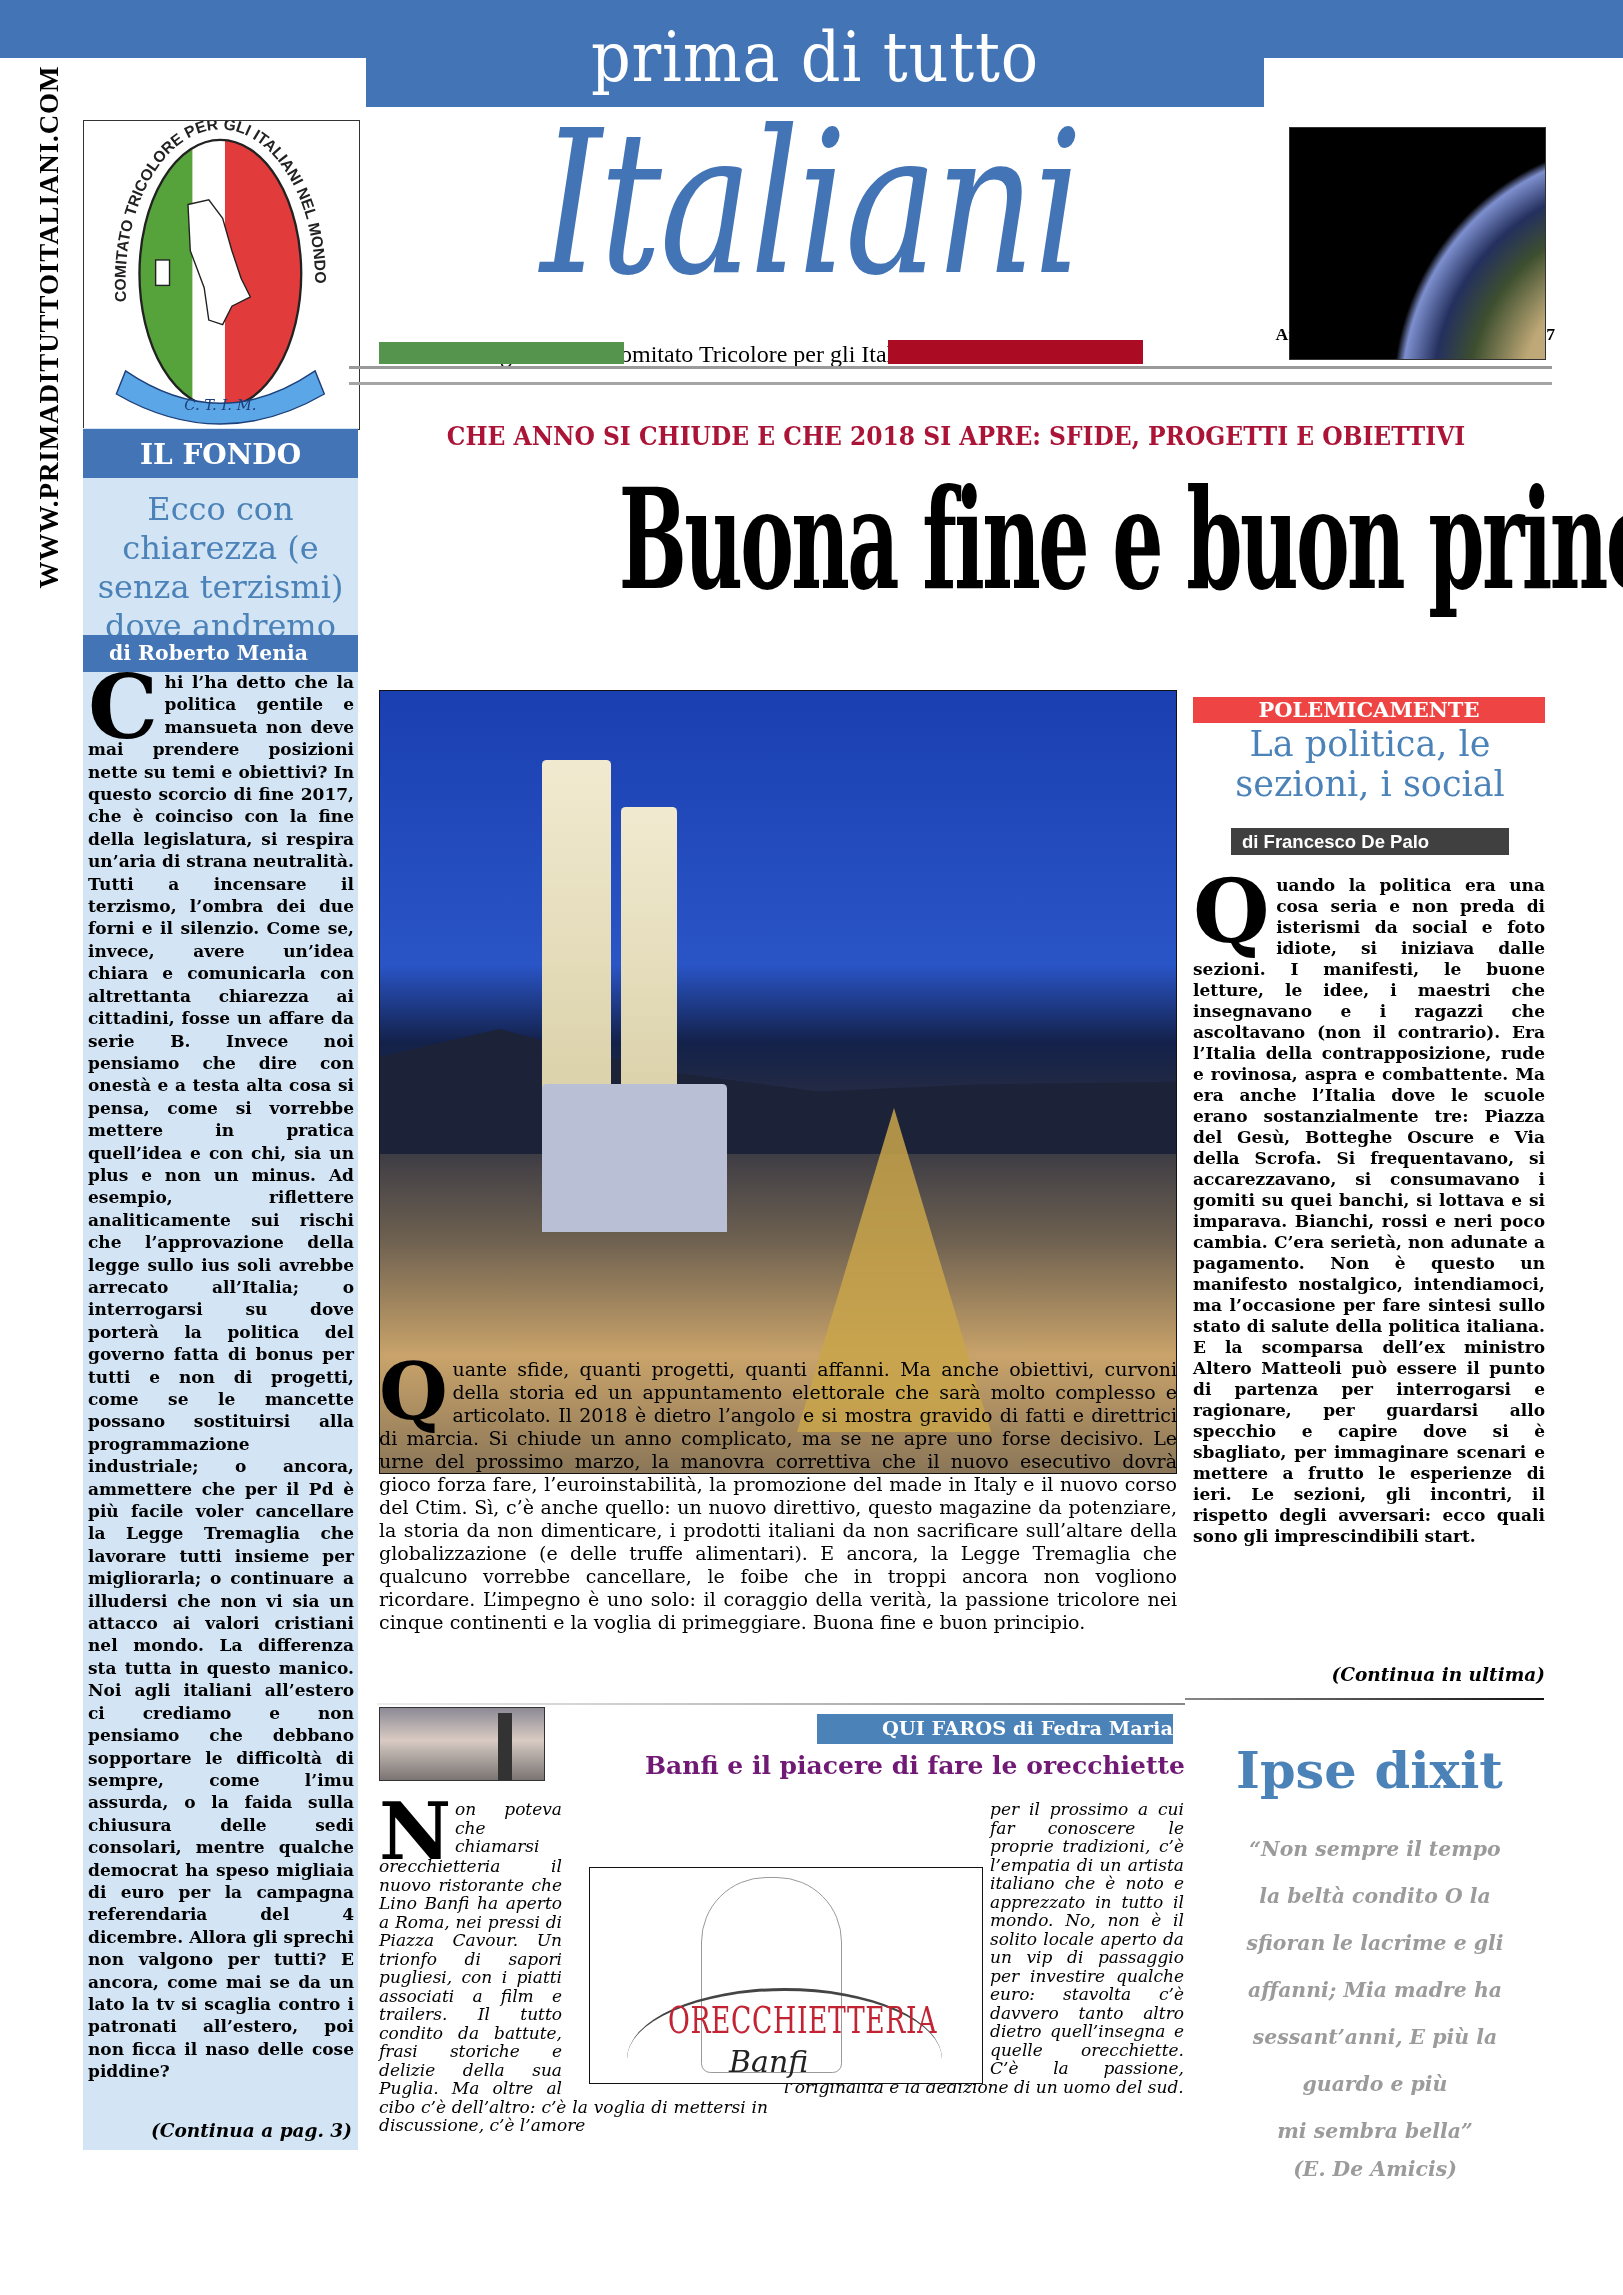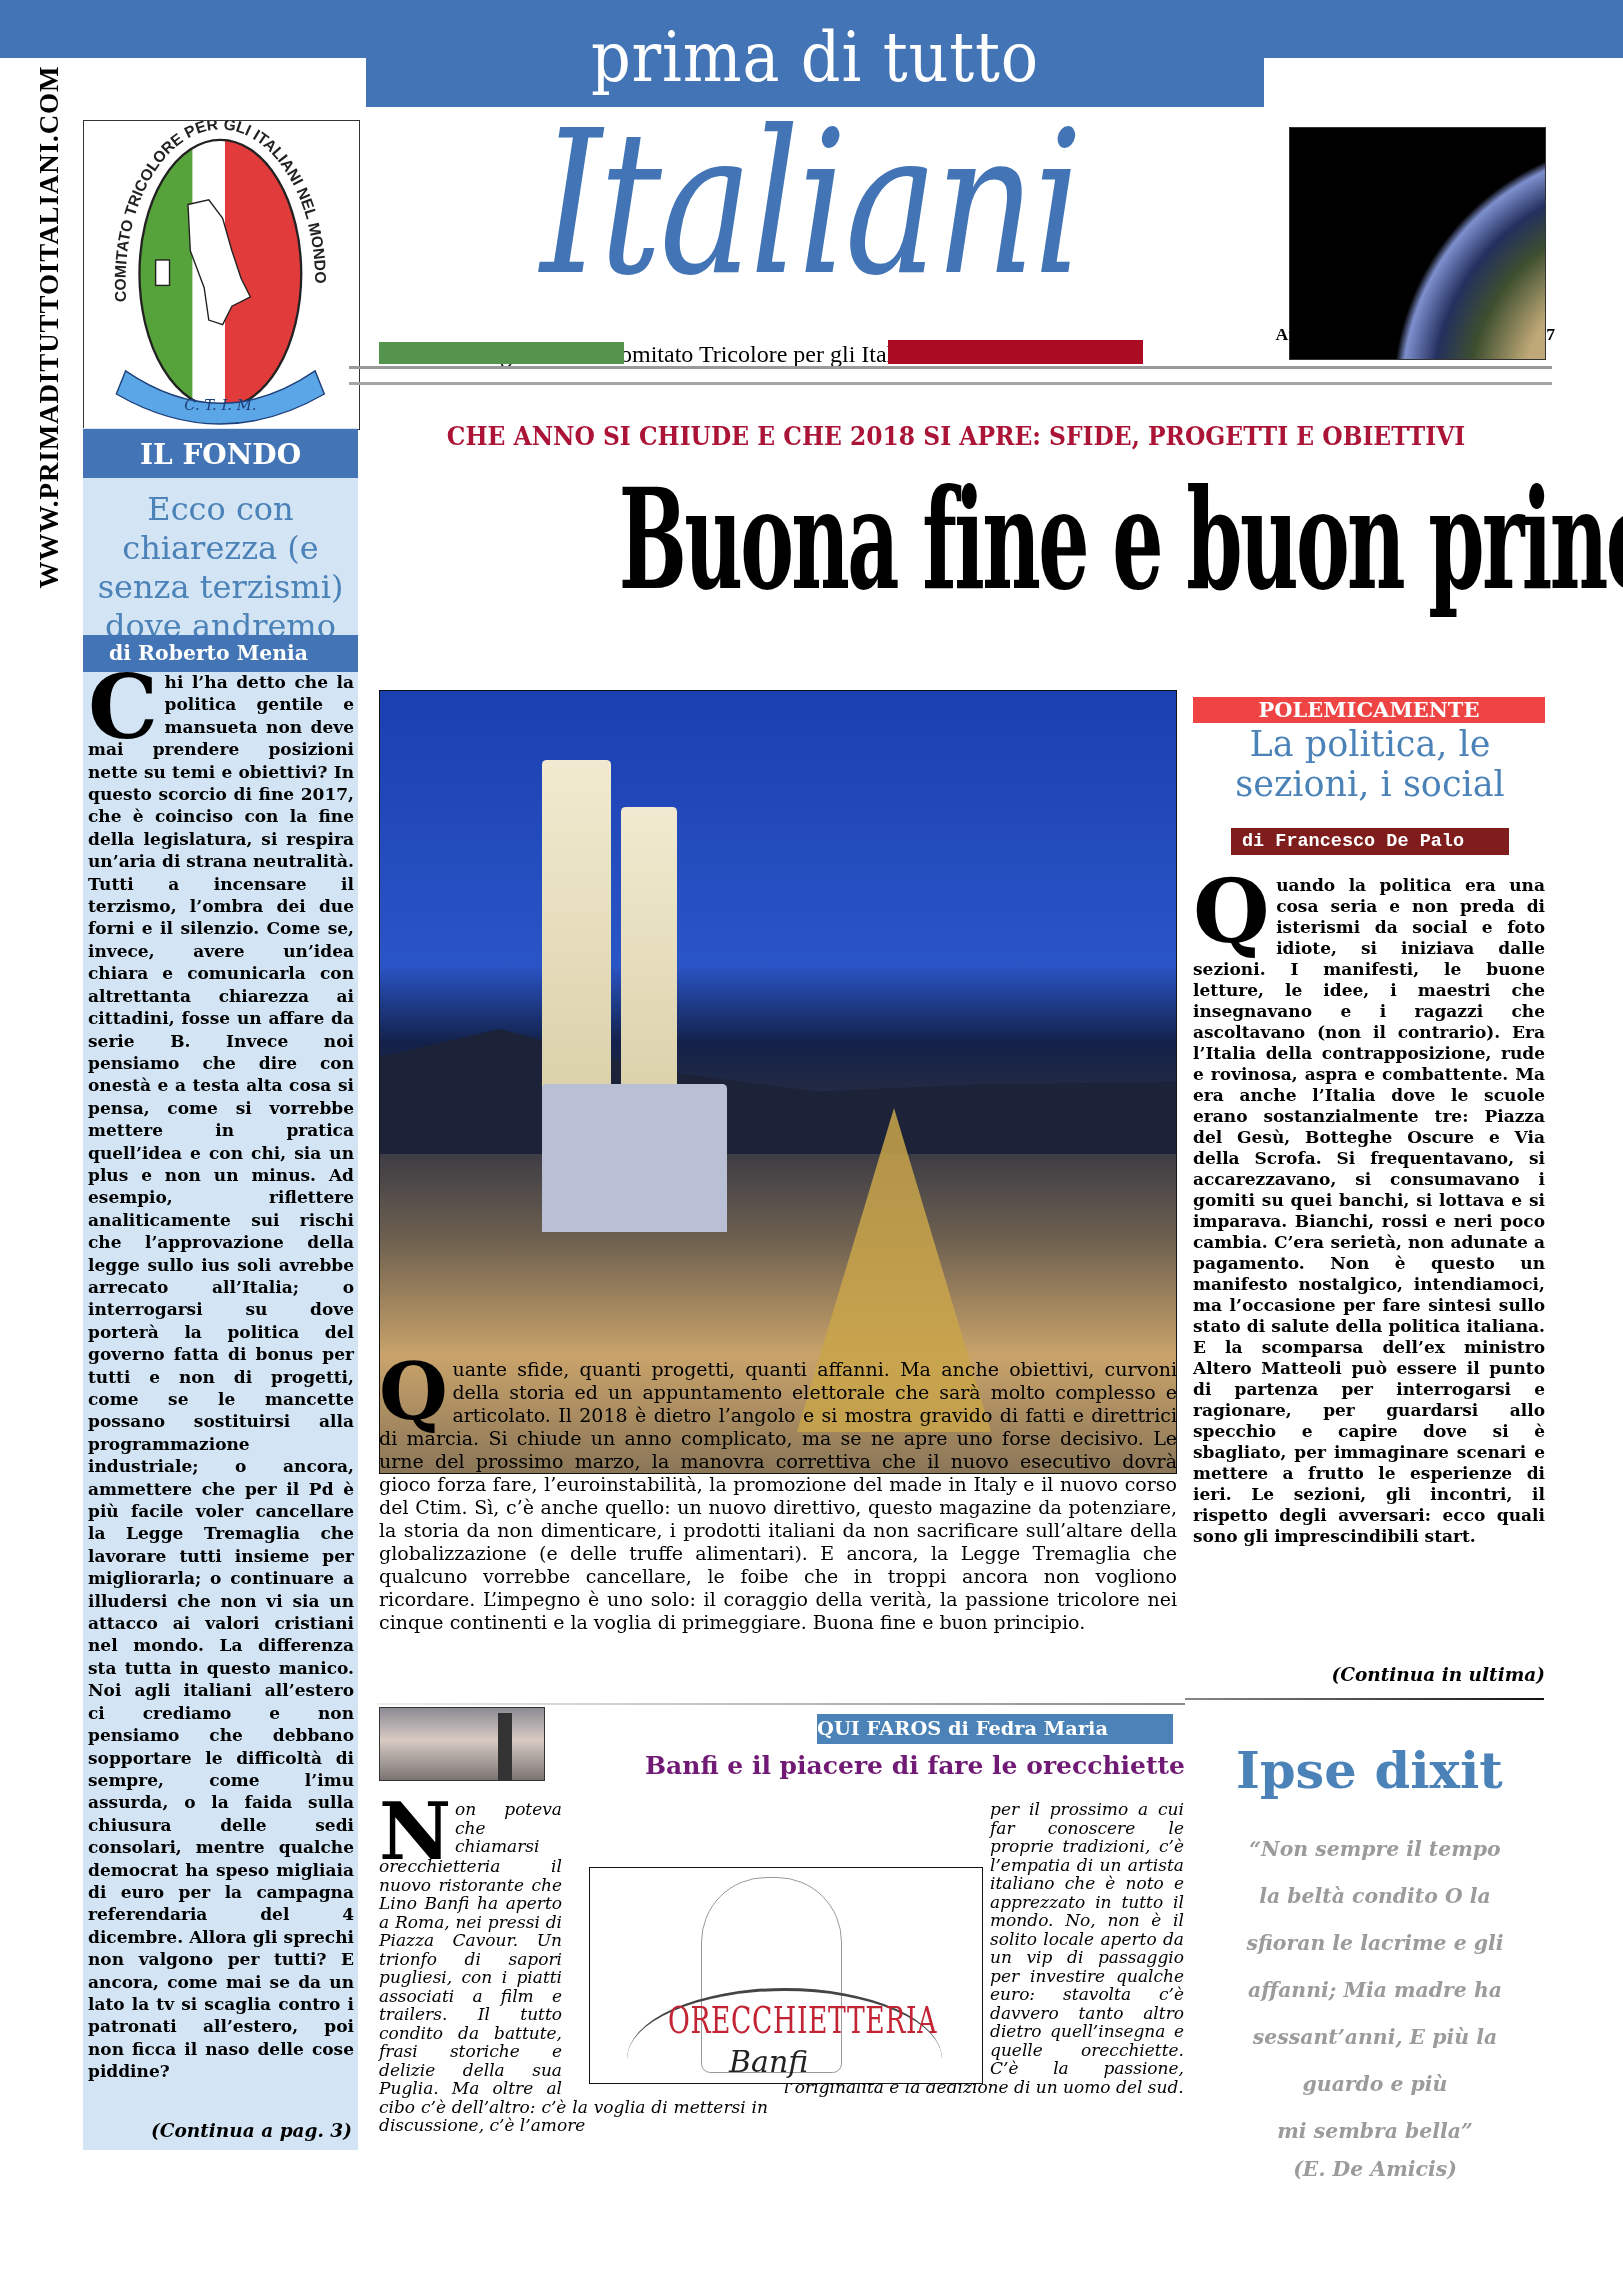--- a/index.html
+++ b/index.html
@@ -53,30 +53,30 @@
   #photo .tree { position:absolute; left:417px; top:417px; width:0; height:0; border-left:97px solid transparent; border-right:97px solid transparent; border-bottom:324px solid #c9a54a; opacity:0.85; }
   #photo .mount { position:absolute; left:0; top:324px; width:796px; height:139px; background:#1c2338; clip-path:polygon(0 30%, 15% 10%, 35% 40%, 55% 55%, 75% 50%, 100% 48%, 100% 100%, 0 100%); }
 
   
   #lead-body { left:379px; top:1358px; width:798px; font-family:"DejaVu Serif", serif; font-size:19px; line-height:23px; text-align:justify; transform:scaleX(1); }
   .dropcap-q { float:left; font-family:"DejaVu Serif", serif; font-weight:bold; font-size:79px; line-height:62px; margin:2.8px 4.6px -4.6px 0; }
 
   
   #pol-label { left:1193px; top:697px; width:352px; height:26px; background:#ef4444; color:#fff; text-align:center; font-family:"DejaVu Serif", serif; font-weight:bold; font-size:21px; line-height:26px; }
   #pol-title { left:1194px; top:724px; width:352px; text-align:center; color:#4b82b8; font-family:"DejaVu Serif", serif; font-size:35px; line-height:40px; }
-  #pol-byline { left:1231px; top:828px; width:278px; height:27px; background:#7f1d1d; color:#fff; font-family:Liberation Mono, monospace; font-weight:bold; font-size:18.5px; line-height:27px; padding-left:11px; box-sizing:border-box; }
+  #pol-byline { left:1231px; top:828px; width:278px; height:27px; background:#404040; color:#fff; font-family:Liberation Sans, sans-serif; font-weight:bold; font-size:18.5px; line-height:27px; padding-left:11px; box-sizing:border-box; }
   #pol-body { left:1193px; top:875px; width:352px; font-family:"DejaVu Serif", serif; font-weight:bold; font-size:17px; line-height:21px; text-align:justify; }
   #pol-cont { left:1193px; top:1664px; width:352px; text-align:right; font-family:"DejaVu Serif", serif; font-style:italic; font-weight:bold; font-size:18.5px; }
   #pol-rule { left:1185px; top:1698px; width:359px; height:1.9px; background:linear-gradient(to right,#888,#111); }
 
   
   #faros-rule { left:377px; top:1703px; width:808px; height:2.3px; background:linear-gradient(to right,#eee,#888); }
   #faros-img { left:379px; top:1707px; width:164px; height:72px; border:0.5px solid #333; background:linear-gradient(to bottom,#8c8a95 0%,#d9cbc3 45%,#bcb3ad 60%,#7b7472 100%); overflow:hidden; }
   #faros-img .lh { position:absolute; left:118px; top:4.6px; width:14px; height:67px; background:#333; }
-  #faros-label { left:817px; top:1714px; width:356px; height:30px; background:#4b82b8; color:#fff; text-align:left; font-family:"DejaVu Serif", serif; font-weight:bold; font-size:19.4px; line-height:30px; transform-origin:left; }
+  #faros-label { left:817px; top:1714px; width:356px; height:30px; background:#4b82b8; color:#fff; text-align:right; font-family:"DejaVu Serif", serif; font-weight:bold; font-size:19.4px; line-height:30px; transform-origin:left; }
   #faros-title { left:560px; top:1747px; width:625px; text-align:right; color:#701a75; font-family:"DejaVu Serif", serif; font-weight:bold; font-size:25px; line-height:37px; }
   #faros-left { left:379px; top:1800px; width:389px; font-family:"DejaVu Serif", serif; font-style:italic; font-size:17px; line-height:18.5px; text-align:justify; }
   #faros-right { left:784px; top:1800px; width:400px; font-family:"DejaVu Serif", serif; font-style:italic; font-size:17px; line-height:18.5px; text-align:justify; }
   #faros-img2 { left:589px; top:1867px; width:392px; height:215px; border:0.9px solid #111; background:#fff; overflow:hidden; }
   #faros-img2 .arc { position:absolute; left:37px; top:120px; width:315px; height:139px; border-top:3.7px solid #444; border-radius:50% 50% 0 0; }
   #faros-img2 .man { position:absolute; left:111px; top:9.3px; width:139px; height:194px; border:1.4px solid #999; border-radius:65px 65px 9.3px 9.3px; }
   #faros-img2 .logo { position:absolute; left:28px; top:130px; width:333px; text-align:center; color:#c22434; font-family:"DejaVu Serif", serif; font-size:38px; letter-spacing:0.9px; transform:scaleX(0.7); }
   .dropcap-n { float:left; font-family:"DejaVu Serif", serif; font-weight:bold; font-style:normal; font-size:79px; line-height:60px; margin:1.9px 3.7px -4.6px 0; }
 
   .flow-img-spacer { float:right; width:199px; height:222px; margin-left:7px; }

